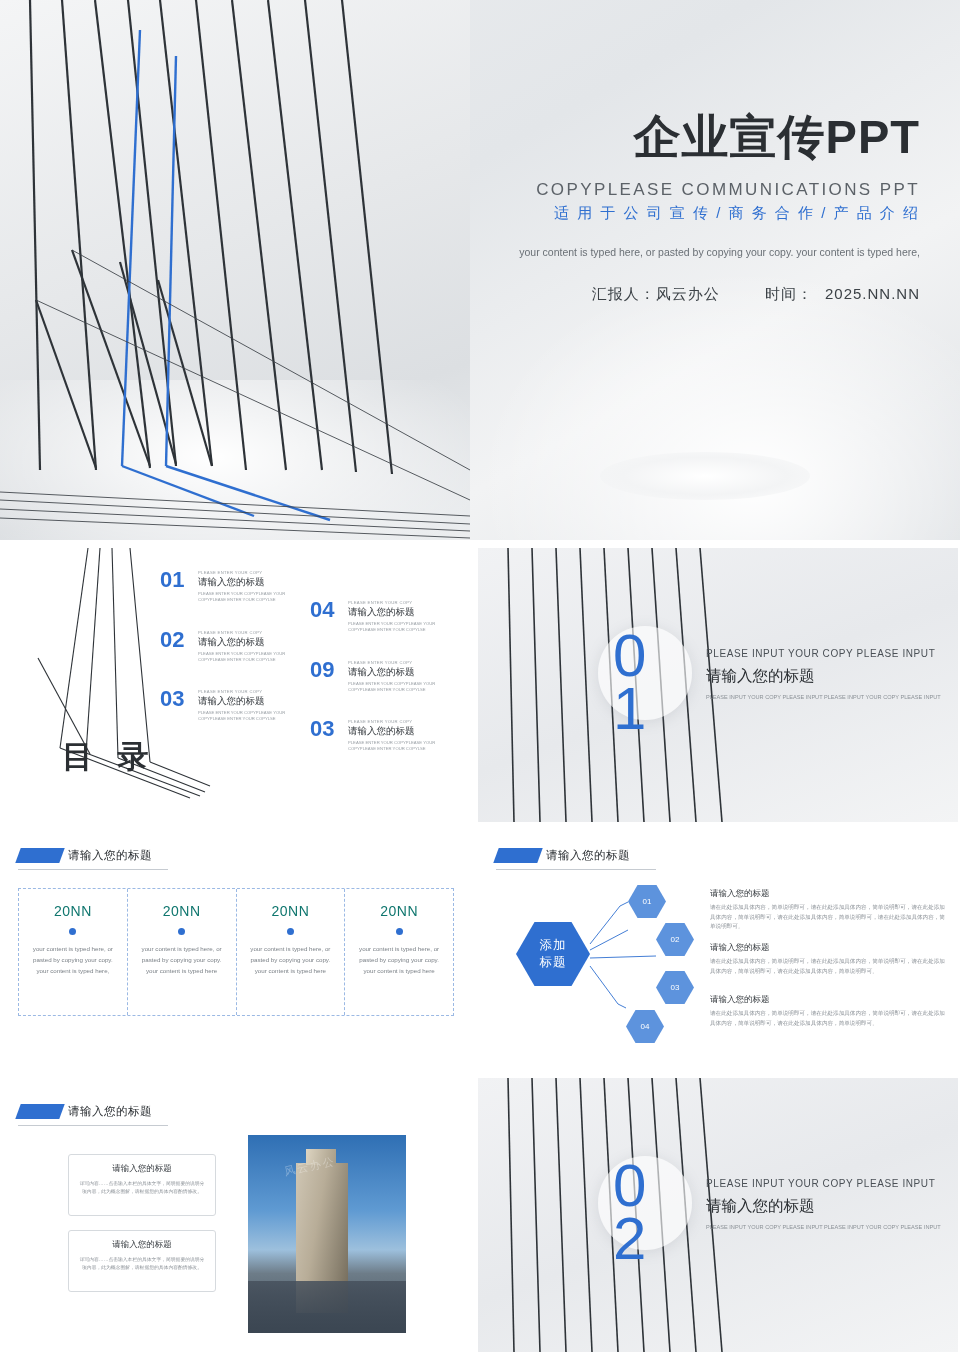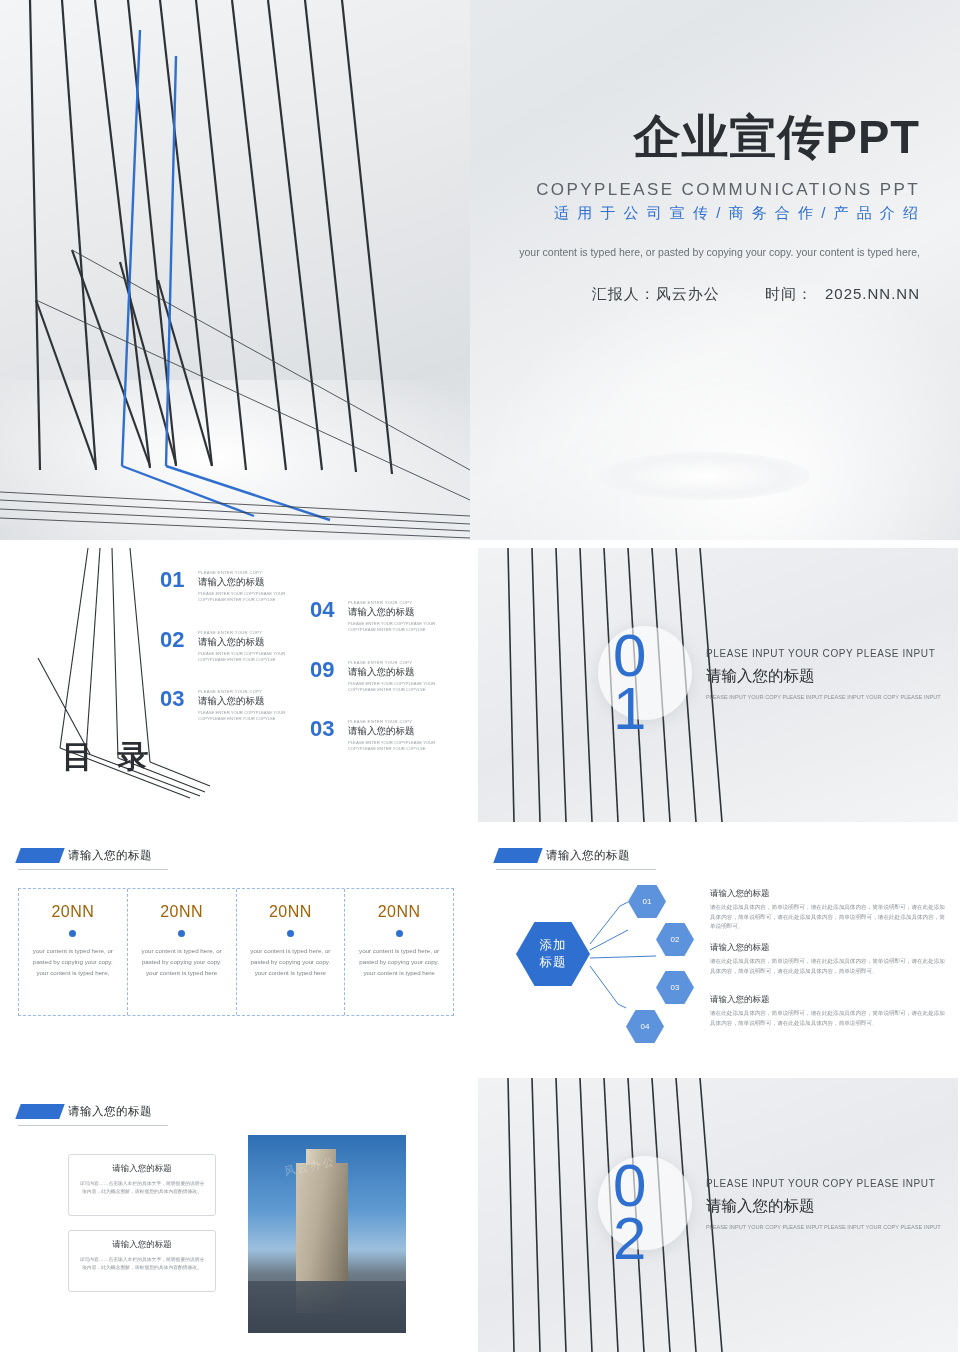--- a/index.html
+++ b/index.html
@@ -124,21 +124,21 @@
   }
   .cards-box {
     position: absolute; left: 18px; top: 62px; width: 436px; height: 128px;
     border: 1px dashed #9bb9e4; display: flex;
   }
   .card-cell {
     flex: 1; border-right: 1px dashed #9bb9e4; padding: 14px 10px 10px;
     text-align: center; position: relative;
   }
   .card-cell:last-child { border-right: none; }
-  .card-year { font-size: 16px; color: #a16207; letter-spacing: .5px; }
+  .card-year { font-size: 14px; color: #0f766e; letter-spacing: .5px; }
   .card-dot {
     width: 7px; height: 7px; border-radius: 50%; background: #2f6fd0;
     margin: 9px auto 9px;
   }
   .card-body { font-size: 6.2px; color: #7b8187; line-height: 1.75; }
 
   
   .slide-hex {
     position: absolute; left: 478px; top: 826px; width: 482px; height: 248px;
     background: #ffffff; overflow: hidden;

